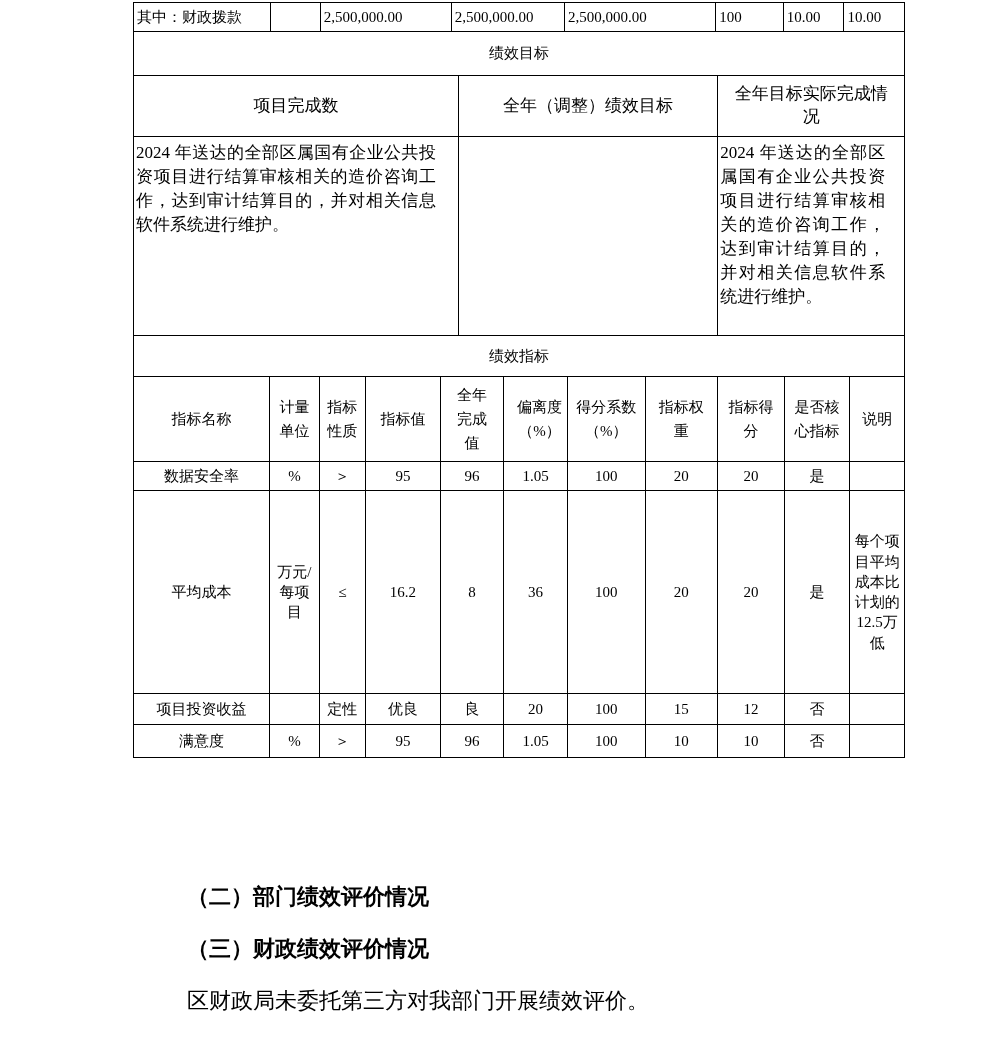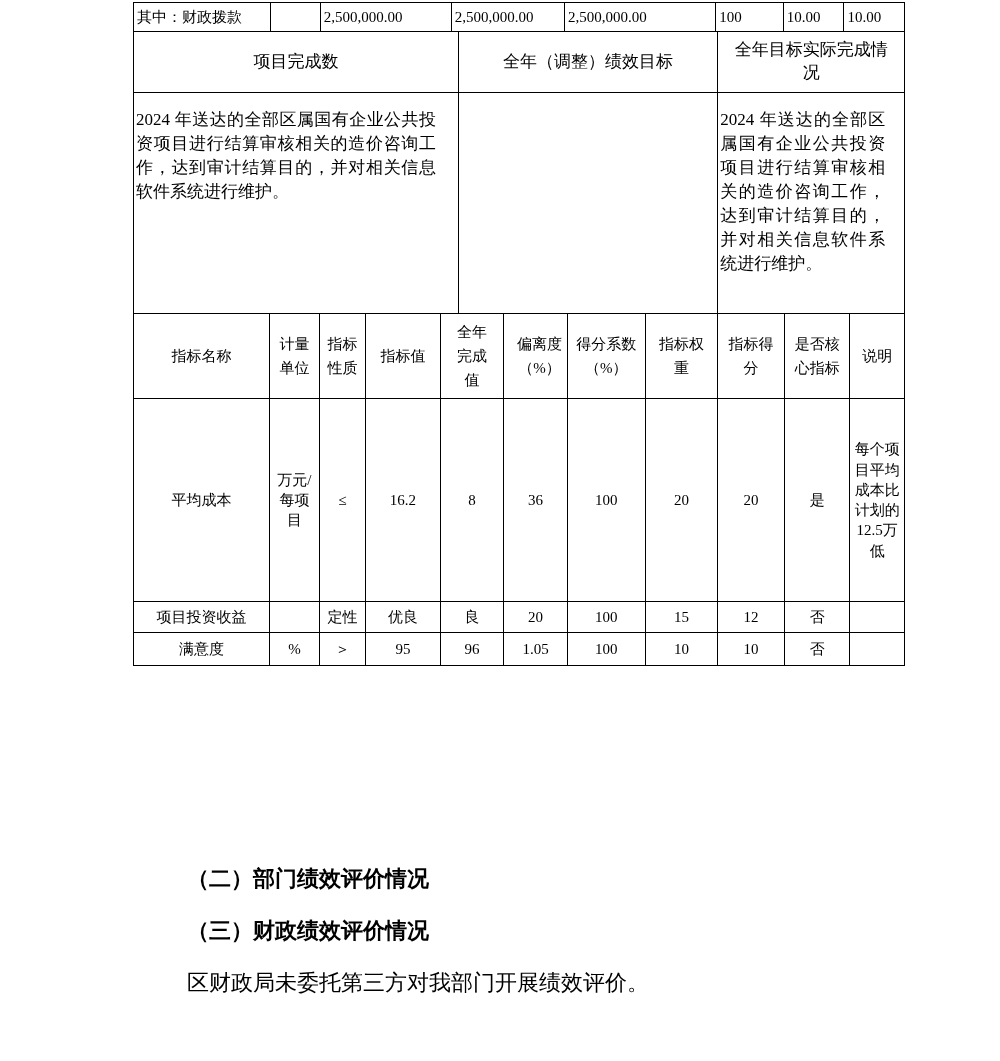--- a/index.html
+++ b/index.html
@@ -28,41 +28,41 @@
     word-break: break-all;
   }
   
   tr.r-funding td { height: 28px; text-align: left; }
   
   td.banner { height: 43px; text-align: center; font-size: 17px; }
   td.banner2 { height: 40px; text-align: center; font-size: 17px; }
   
   tr.r-goalhead td { height: 60px; text-align: center; font-size: 17px; }
   
-  tr.r-goalbody td { height: 190px; vertical-align: top; padding: 15px 2px; }
+  tr.r-goalbody td { height: 190px; vertical-align: top; padding: 4px 2px; }
   .goal-text { font-size: 17px; line-height: 24px; text-align: justify; display: inline-block; }
   .w300 { width: 300px; }
   .w165 { width: 165px; }
   
   tr.r-ihead td { height: 84px; text-align: center; font-size: 15px; line-height: 24px; padding: 0 1px; }
   .iw { display: inline-block; }
   .w34 { width: 34px; }
   .w38 { width: 38px; }
   .w48 { width: 48px; }
   .w50 { width: 52px; margin-left: 8px; }
   .w64 { width: 64px; }
   
   tr.r-ind td { text-align: center; font-size: 15px; padding: 0 1px; }
   tr.h30 td { height: 30px; }
   tr.h28 td { height: 28px; }
   tr.h202 td { height: 202px; }
   tr.h32 td { height: 32px; }
   td.note-cell { font-size: 15px; line-height: 26px; text-align: center; padding: 0 2px; }
   
-  .paras { position: absolute; left: 187px; top: 853px; }
+  .paras { position: absolute; left: 187px; top: 871px; }
   .paras p { margin: 0; height: 52px; line-height: 52px; font-size: 22px; white-space: nowrap; }
   .paras p.bold { font-weight: bold; }
 </style>
 </head>
 <body>
 
 <div class="tables-wrap">
 
   <table class="doc">
     <colgroup>
@@ -89,20 +89,23 @@
   </tbody>
     </table>
 
   <table class="doc">
     <colgroup>
       <col style="width:322px">
         <col style="width:257px">
         <col style="width:185px">
     </colgroup>
     <tbody>
+        <tr>
+      <td class="banner" colspan="3">绩效目标</td>
+    </tr>
     <tr class="r-goalhead">
       <td>项目完成数</td>
       <td>全年（调整）绩效目标</td>
       <td><span class="iw w165">全年目标实际完成情况</span></td>
     </tr>
     <tr class="r-goalbody">
       <td><span class="goal-text w300">2024 年送达的全部区属国有企业公共投资项目进行结算审核相关的造价咨询工作，达到审计结算目的，并对相关信息软件系统进行维护。</span></td>
       <td></td>
       <td><span class="goal-text w165">2024 年送达的全部区属国有企业公共投资项目进行结算审核相关的造价咨询工作，达到审计结算目的，并对相关信息软件系统进行维护。</span></td>
     </tr>
@@ -117,35 +120,51 @@
         <col style="width:74px">
       <col style="width:63px">
         <col style="width:63px">
         <col style="width:77px">
         <col style="width:72px">
       <col style="width:66px">
         <col style="width:65px">
         <col style="width:54px">
     </colgroup>
     <tbody>
+        <tr>
+      <td class="banner2" colspan="11">绩效指标</td>
+    </tr>
     <tr class="r-ihead">
       <td>指标名称</td>
       <td><span class="iw w34">计量单位</span></td>
       <td><span class="iw w34">指标性质</span></td>
       <td>指标值</td>
       <td><span class="iw w34">全年完成值</span></td>
       <td><span class="iw w50">偏离度（%）</span></td>
       <td><span class="iw w64">得分系数（%）</span></td>
       <td><span class="iw w48">指标权重</span></td>
       <td><span class="iw w48">指标得分</span></td>
       <td><span class="iw w48">是否核心指标</span></td>
       <td>说明</td>
     </tr>
 
 
+    <tr class="r-ind h28">
+      <td>数据安全率</td>
+      <td>%</td>
+      <td>＞</td>
+      <td>95</td>
+      <td>96</td>
+      <td>1.05</td>
+      <td>100</td>
+      <td>20</td>
+      <td>20</td>
+      <td>是</td>
+      <td></td>
+    </tr>
 
     <tr class="r-ind h202">
       <td>平均成本</td>
       <td><span class="iw w38">万元/每项目</span></td>
       <td>≤</td>
       <td>16.2</td>
       <td>8</td>
       <td>36</td>
       <td>100</td>
       <td>20</td>

